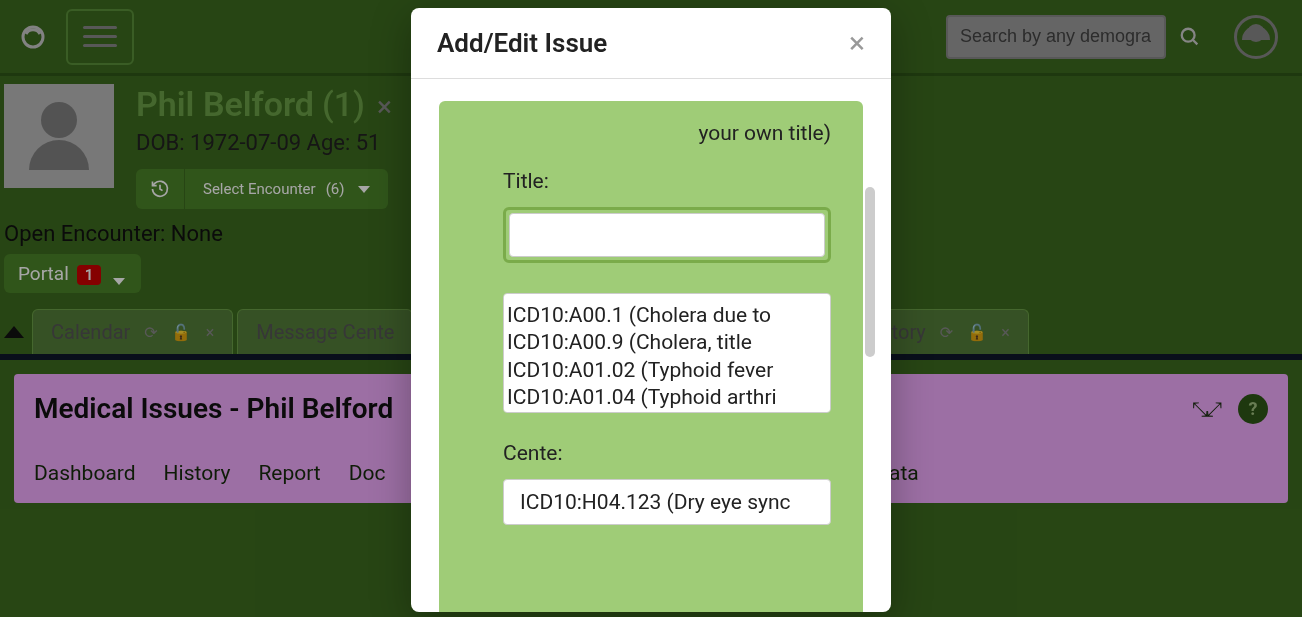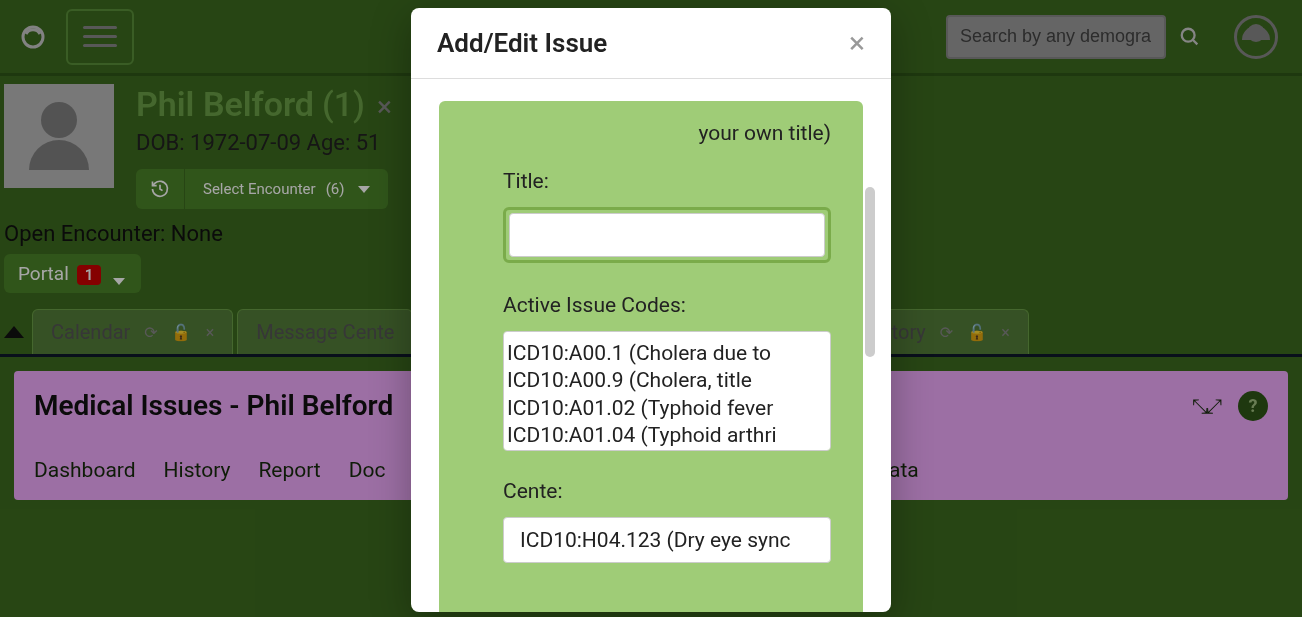--- a/index.html
+++ b/index.html
@@ -205,21 +205,21 @@
       font-size: 15px;
       font-weight: 600;
     }
     
     
     .tabs-row {
       display: flex;
       align-items: flex-end;
       margin-top: 12px;
       padding-left: 4px;
-      border-bottom: 3px solid #0f172a;
+      border-bottom: 6px solid #0f172a;
     }
     .tab-expand {
       width: 0;
       height: 0;
       border-left: 10px solid transparent;
       border-right: 10px solid transparent;
       border-bottom: 12px solid #111;
       margin-right: 8px;
       margin-bottom: 16px;
     }
@@ -502,21 +502,20 @@
     <div class="modal-title">Add/Edit Issue</div>
     <div class="modal-close">×</div>
   </div>
   <div class="modal-body-wrap">
     <div class="modal-body">
       <div class="hint-text">your own title)</div>
       <div class="field-label">Title:</div>
       <div class="title-input-wrap">
         <input class="title-input" type="text" value="" style="">
       </div>
-      <div class="field-label">Active Issue Codes:</div>
       <div class="code-list">
         <div>ICD10:A00.1 (Cholera due to</div>
         <div>ICD10:A00.9 (Cholera, title</div>
         <div>ICD10:A01.02 (Typhoid fever</div>
         <div>ICD10:A01.04 (Typhoid arthri</div>
       </div>
       <div class="field-label">Cente:</div>
       <div class="coding-box">
         <span>ICD10:H04.123 (Dry eye sync</span>
       </div>

